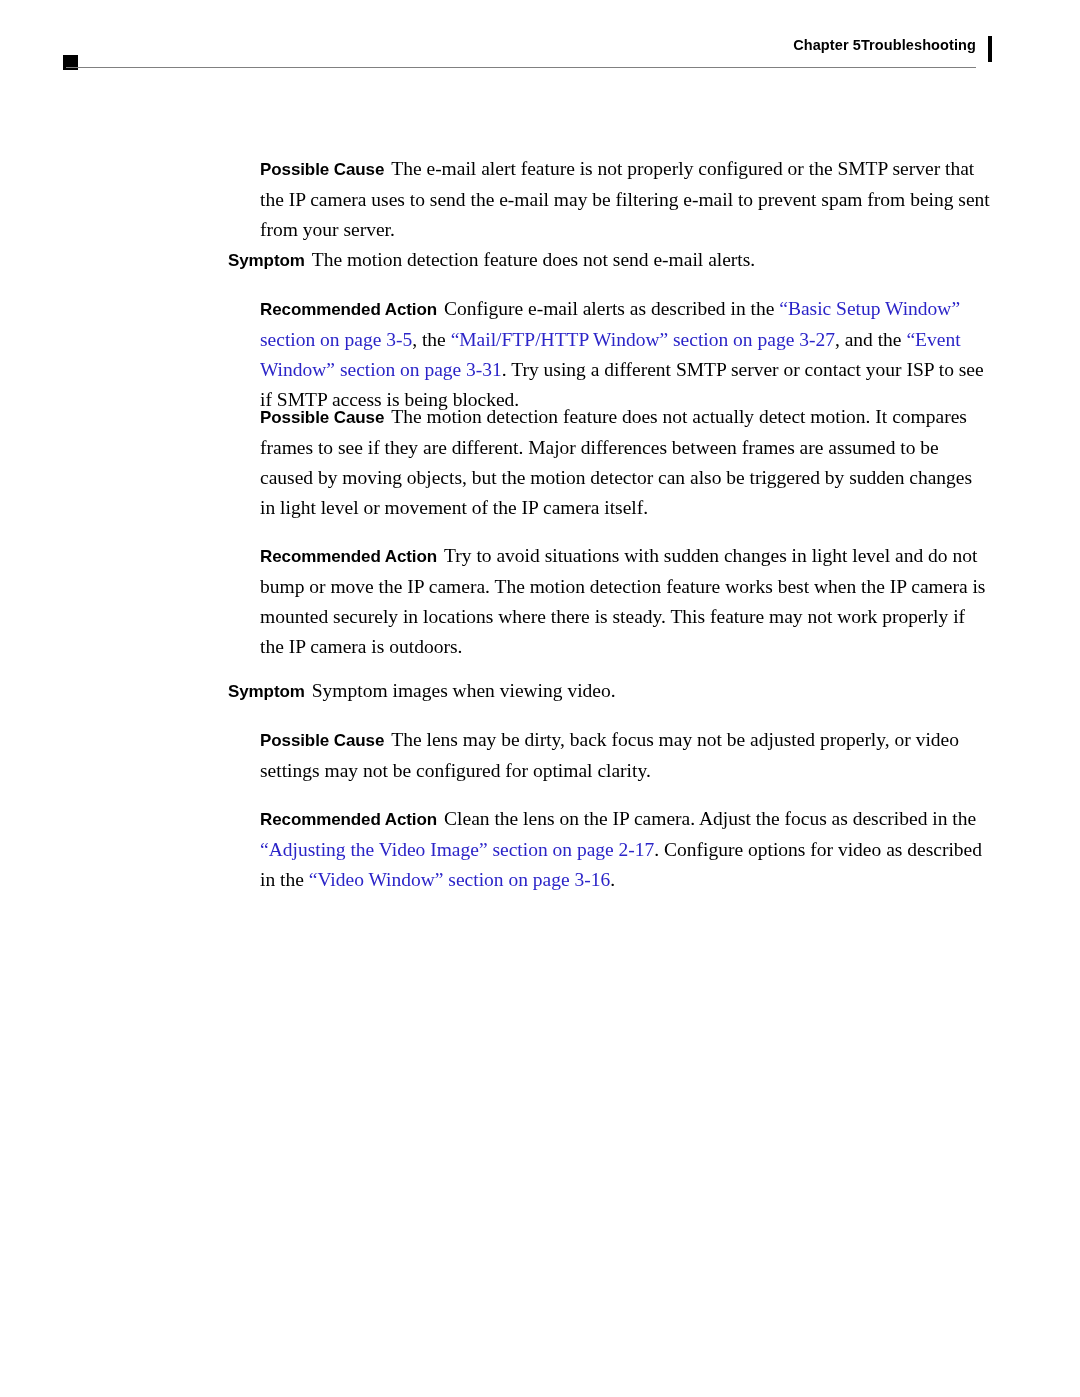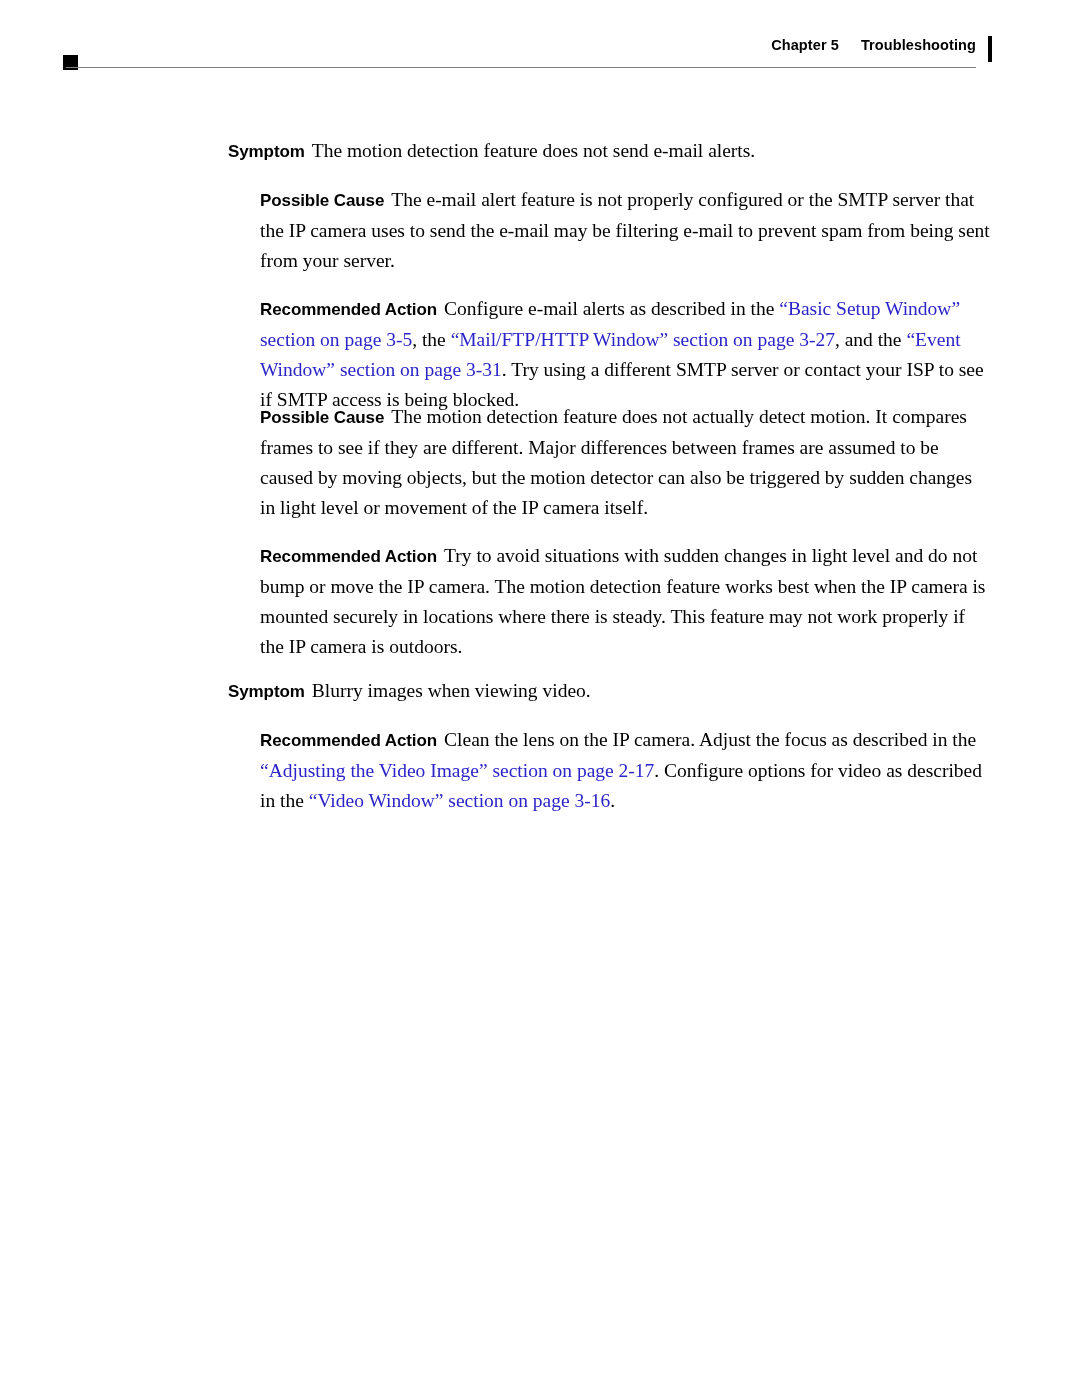--- a/index.html
+++ b/index.html
@@ -46,21 +46,21 @@
     position: absolute;
     right: 104px;
     top: 37px;
     font-family: "Liberation Sans Narrow", "Liberation Sans", sans-serif;
     font-weight: bold;
     font-size: 14.5px;
     letter-spacing: 0.1px;
     white-space: nowrap;
     color: #000000;
   }
-  .header-text .chap-num { margin-right: 22px; }
+  .header-text .chap-num { }
   .header-bar {
     position: absolute;
     left: 988px;
     top: 36px;
     width: 4px;
     height: 26px;
     background: #000000;
   }
 
   
@@ -115,30 +115,31 @@
   <div class="header-rule"></div>
   <div class="header-text">
     <span class="chap-num">Chapter 5</span><span>Troubleshooting</span>
   </div>
   <div class="header-bar"></div>
 </div>
 
 <div class="content">
   <div id="blocks-host">
       <div class="symptom-block" style="top: 136px;">
+        <p class="para indent" style="margin-top: 18px;"><span class="lbl">Possible Cause</span><span class="lbl-gap"></span><span>The e-mail alert feature is not properly configured or the SMTP server that the IP camera uses to send the e-mail may be filtering e-mail to prevent spam from being sent from your server.</span></p>
         <p class="para"><span class="lbl">Symptom</span><span class="lbl-gap"></span><span>The motion detection feature does not send e-mail alerts.</span></p>
-        <p class="para indent" style="margin-top: 18px;"><span class="lbl">Possible Cause</span><span class="lbl-gap"></span><span>The e-mail alert feature is not properly configured or the SMTP server that the IP camera uses to send the e-mail may be filtering e-mail to prevent spam from being sent from your server.</span></p>
         <p class="para indent" style="margin-top: 18px;"><span class="lbl">Recommended Action</span><span class="lbl-gap"></span><span>Configure e-mail alerts as described in the </span><a class="link" href="#">“Basic Setup Window” section on page 3-5</a><span>, the </span><a class="link" href="#">“Mail/FTP/HTTP Window” section on page 3-27</a><span>, and the </span><a class="link" href="#">“Event Window” section on page 3-31</a><span>. Try using a different SMTP server or contact your ISP to see if SMTP access is being blocked.</span></p>
       </div>
       <div class="symptom-block" style="top: 384px;">
         <p class="para indent" style="margin-top: 18px;"><span class="lbl">Possible Cause</span><span class="lbl-gap"></span><span>The motion detection feature does not actually detect motion. It compares frames to see if they are different. Major differences between frames are assumed to be caused by moving objects, but the motion detector can also be triggered by sudden changes in light level or movement of the IP camera itself.</span></p>
         <p class="para indent" style="margin-top: 18px;"><span class="lbl">Recommended Action</span><span class="lbl-gap"></span><span>Try to avoid situations with sudden changes in light level and do not bump or move the IP camera. The motion detection feature works best when the IP camera is mounted securely in locations where there is steady. This feature may not work properly if the IP camera is outdoors.</span></p>
       </div>
       <div class="symptom-block" style="top: 676px;">
-        <p class="para"><span class="lbl">Symptom</span><span class="lbl-gap"></span><span>Blurry images when viewing video.</span></p>
+        <p class="para"><span class="lbl">Symptom</span><span class="lbl-gap"></span><span>Symptom images when viewing video.</span></p>
+        <p class="para indent" style="margin-top: 18px;"><span class="lbl">Possible Cause</span><span class="lbl-gap"></span><span>The lens may be dirty, back focus may not be adjusted properly, or video settings may not be configured for optimal clarity.</span></p>
         <p class="para indent" style="margin-top: 18px;"><span class="lbl">Recommended Action</span><span class="lbl-gap"></span><span>Clean the lens on the IP camera. Adjust the focus as described in the </span><a class="link" href="#">“Adjusting the Video Image” section on page 2-17</a><span>. Configure options for video as described in the </span><a class="link" href="#">“Video Window” section on page 3-16</a><span>.</span></p>
       </div>
     </div>
 </div>
 
 <div class="page-footer">
   
   
   
   

